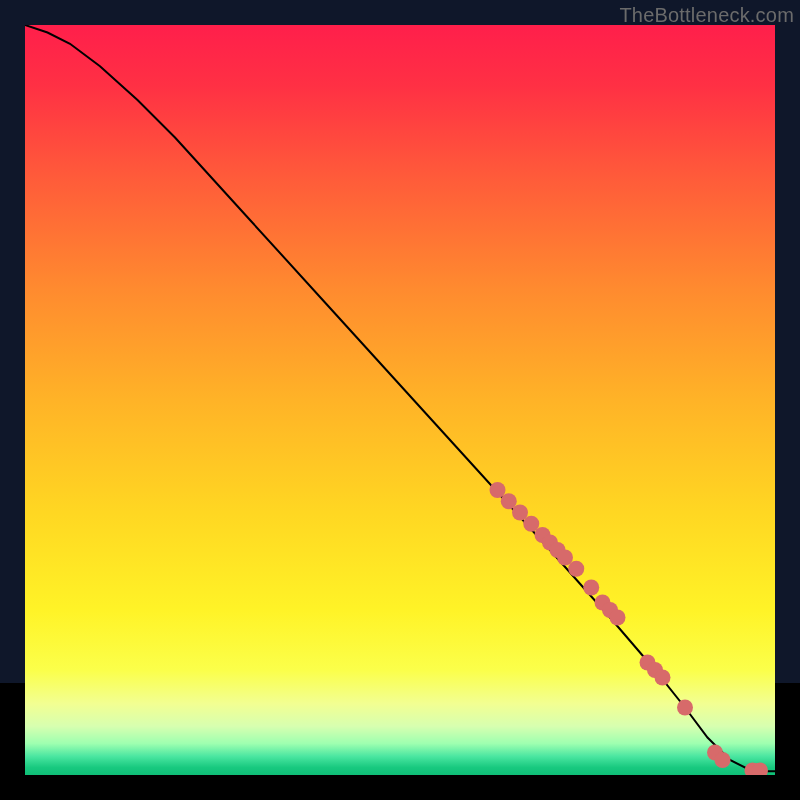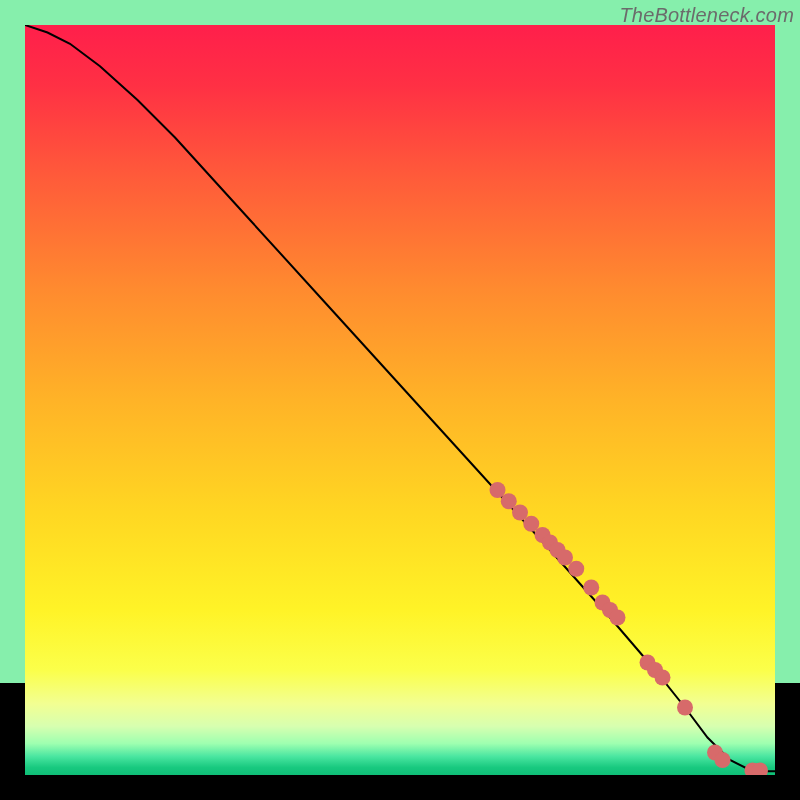--- a/index.html
+++ b/index.html
@@ -8,22 +8,21 @@
     width: 800px;
     height: 800px;
     overflow: hidden;
     background: #000;
     font-family: Arial, Helvetica, sans-serif;
   }
   .frame {
     position: relative;
     width: 800px;
     height: 683px;
-    background: #86efac;
-    font-style: italic;
+    background: #0f172a;
   }
   .plot {
     position: absolute;
     left: 25px;
     top: 25px;
     width: 750px;
     height: 750px;
     
   }
   .watermark {

